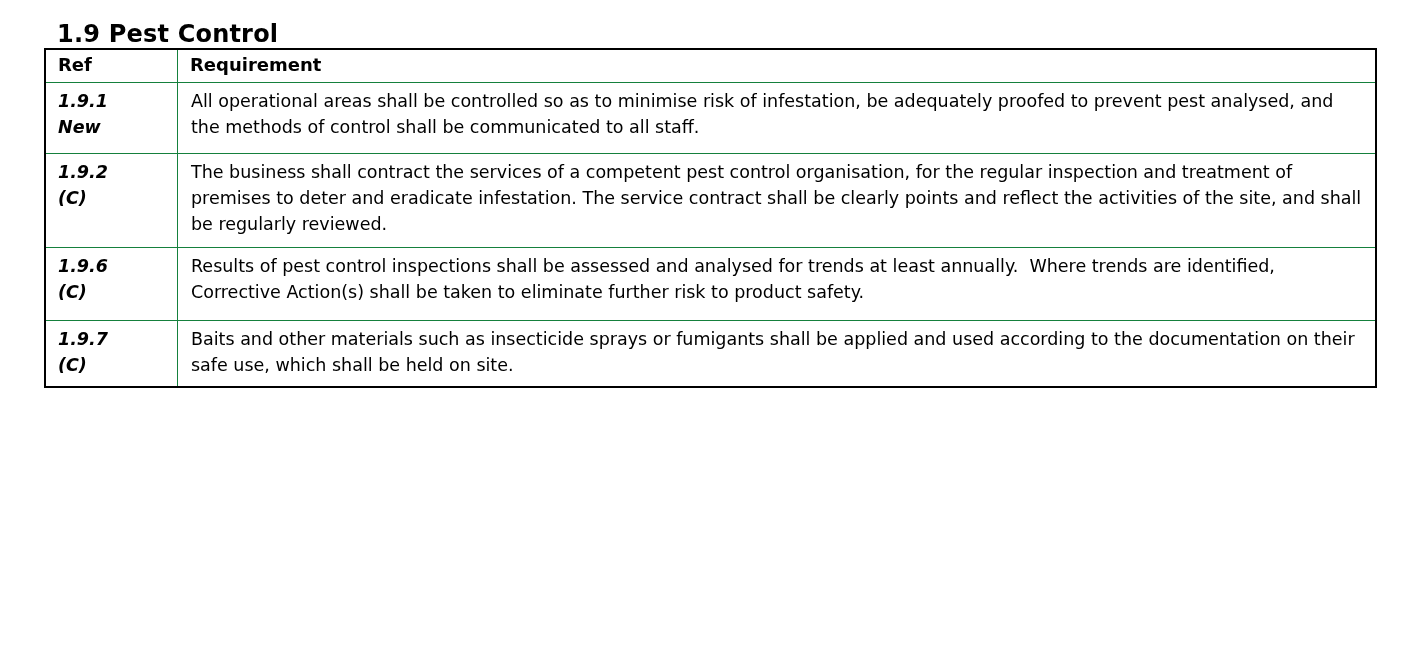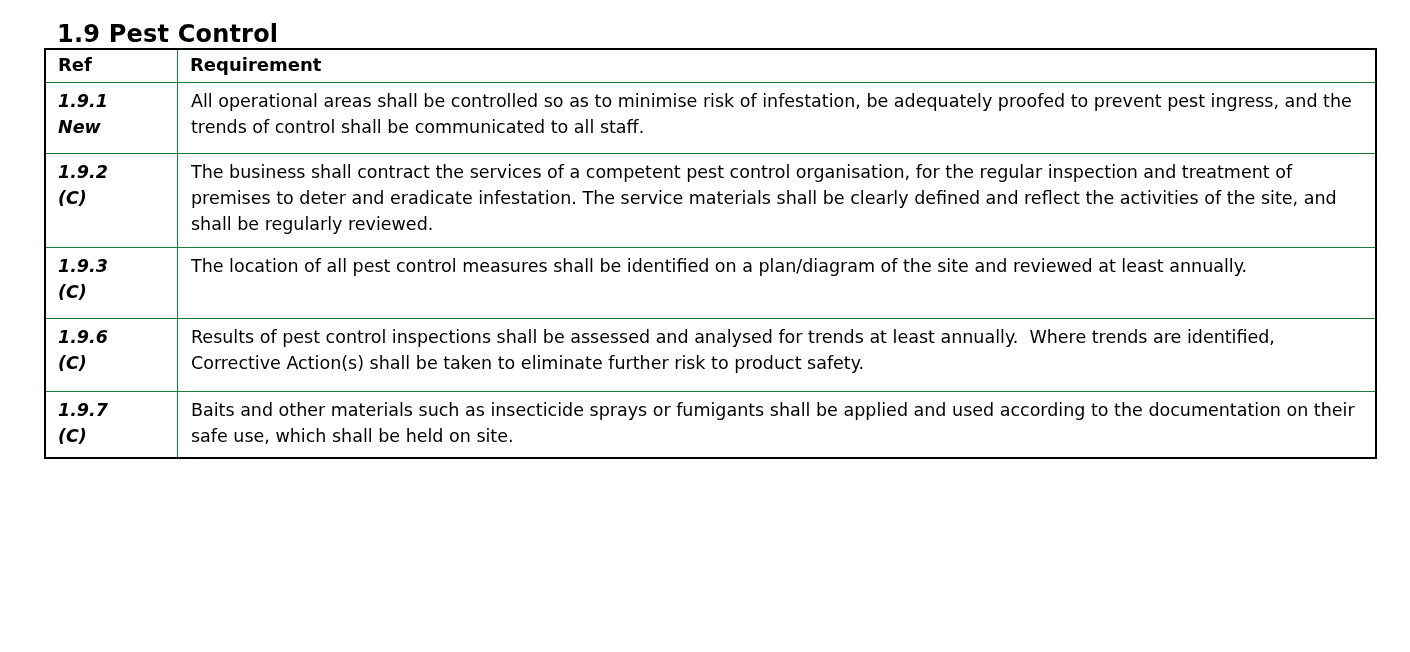--- a/index.html
+++ b/index.html
@@ -70,35 +70,28 @@
         <th class="ref-col">Ref</th>
         <th class="req-col">Requirement</th>
       </tr>
     </thead>
     <tbody>
         <tr style="height: 71px; padding-left: 13px;">
           <td class="ref-cell">
             <div>1.9.1</div>
             <div>New</div>
           </td>
-          <td class="req-cell">All operational areas shall be controlled so as to minimise risk of infestation, be adequately proofed to prevent pest ingress, and the trends of control shall be communicated to all staff.</td>
+          <td class="req-cell">All operational areas shall be controlled so as to minimise risk of infestation, be adequately proofed to prevent pest analysed, and the methods of control shall be communicated to all staff.</td>
         </tr>
         <tr style="height: 94px;">
           <td class="ref-cell">
             <div>1.9.2</div>
             <div>(C)</div>
           </td>
-          <td class="req-cell">The business shall contract the services of a competent pest control organisation, for the regular inspection and treatment of premises to deter and eradicate infestation. The service materials shall be clearly defined and reflect the activities of the site, and shall be regularly reviewed.</td>
-        </tr>
-        <tr style="height: 71px;">
-          <td class="ref-cell">
-            <div>1.9.3</div>
-            <div>(C)</div>
-          </td>
-          <td class="req-cell">The location of all pest control measures shall be identified on a plan/diagram of the site and reviewed at least annually.</td>
+          <td class="req-cell">The business shall contract the services of a competent pest control organisation, for the regular inspection and treatment of premises to deter and eradicate infestation. The service contract shall be clearly points and reflect the activities of the site, and shall be regularly reviewed.</td>
         </tr>
         <tr style="height: 73px; padding-left: 23px;">
           <td class="ref-cell">
             <div>1.9.6</div>
             <div>(C)</div>
           </td>
           <td class="req-cell">Results of pest control inspections shall be assessed and analysed for trends at least annually.  Where trends are identified, Corrective Action(s) shall be taken to eliminate further risk to product safety.</td>
         </tr>
         <tr style="height: 67px; margin-top: 19px;">
           <td class="ref-cell">

